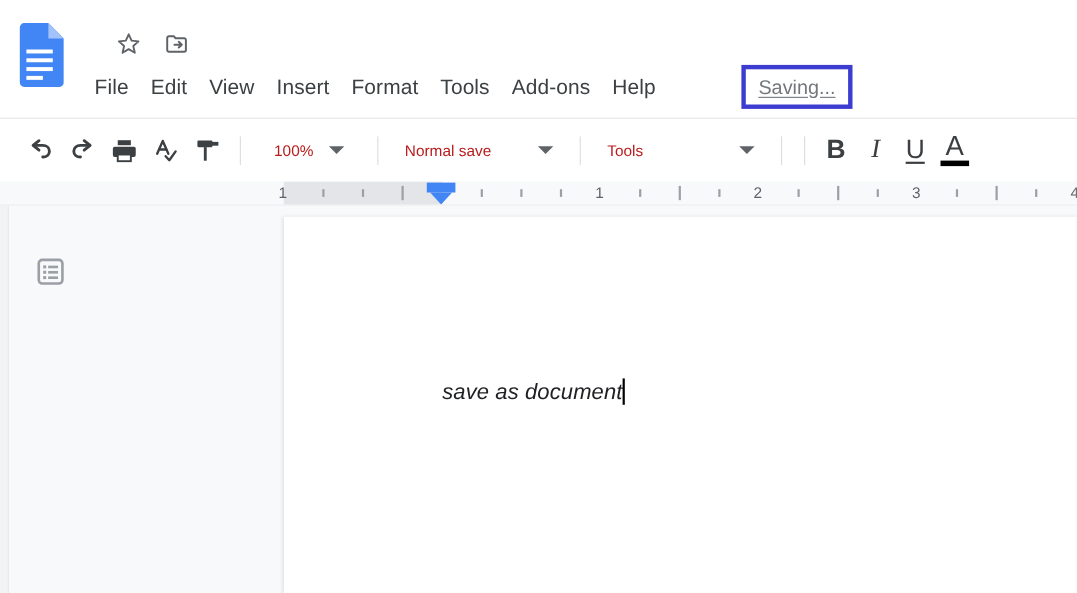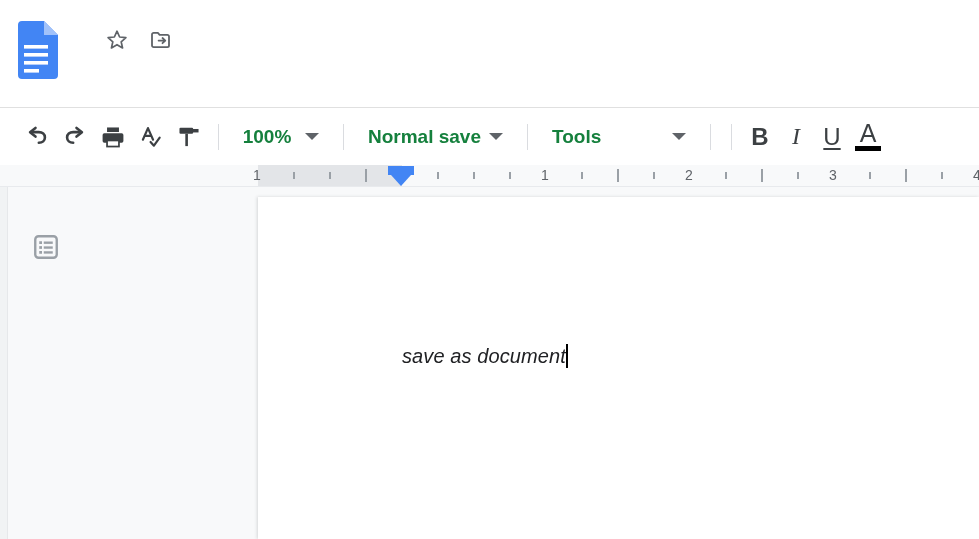--- a/index.html
+++ b/index.html
@@ -131,24 +131,23 @@
     flex: none;
   }
   .tb-combo {
     height: 36px;
     display: flex;
     align-items: center;
     cursor: pointer;
     flex: none;
   }
   .tb-combo-label {
-    font-size: 19px;
-    color: #15803d;
+    font-size: 14px;
+    color: #b91c1c;
     white-space: nowrap;
-    font-weight: bold;
   }
   .caret {
     width: 0; height: 0;
     border-left: 7px solid transparent;
     border-right: 7px solid transparent;
     border-top: 7px solid #5f6368;
     margin-left: 14px;
     flex: none;
   }
   .fmt-btn {
@@ -295,21 +294,34 @@
       </div>
 
       <div class="title-icon">
         <svg width="24" height="24" viewBox="0 0 24 24">
           <path d="M3 6.5 a1.6 1.6 0 0 1 1.6 -1.6 h4.3 l1.7 1.9 h7.8 a1.6 1.6 0 0 1 1.6 1.6 v9.1 a1.6 1.6 0 0 1 -1.6 1.6 h-13.8 a1.6 1.6 0 0 1 -1.6 -1.6 z" fill="none" stroke="#5f6368" stroke-width="1.8" stroke-linejoin="round"></path>
           <path d="M9.6 12.6 h6.2 M13.5 10 l2.8 2.6 -2.8 2.6" fill="none" stroke="#5f6368" stroke-width="1.8" stroke-linecap="round" stroke-linejoin="round"></path>
         </svg>
       </div>
     </div>
 
-
+    <div class="menu-row">
+      <div class="menu-item">File</div>
+      <div class="menu-item">Edit</div>
+      <div class="menu-item">View</div>
+      <div class="menu-item">Insert</div>
+      <div class="menu-item">Format</div>
+      <div class="menu-item">Tools</div>
+      <div class="menu-item">Add-ons</div>
+      <div class="menu-item">Help</div>
+    </div>
+
+    <div class="saving-wrap">
+      <span class="saving-text">Saving...</span>
+    </div>
   </div>
 
   <div class="toolbar">
     <div style="width:18px;flex:none;"></div>
 
     <div class="tb-btn">
       <svg width="26" height="26" viewBox="0 0 24 24">
         <path d="M8.5 7.5 h5.2 c3.3 0 5.6 2 5.6 4.9 0 2.9 -2.3 4.9 -5.6 4.9" fill="none" stroke="#3c4043" stroke-width="2.4" stroke-linecap="round"></path>
         <path d="M10.6 3.6 L5.6 7.6 l5 4" fill="none" stroke="#3c4043" stroke-width="2.4" stroke-linecap="round" stroke-linejoin="round"></path>
       </svg>

